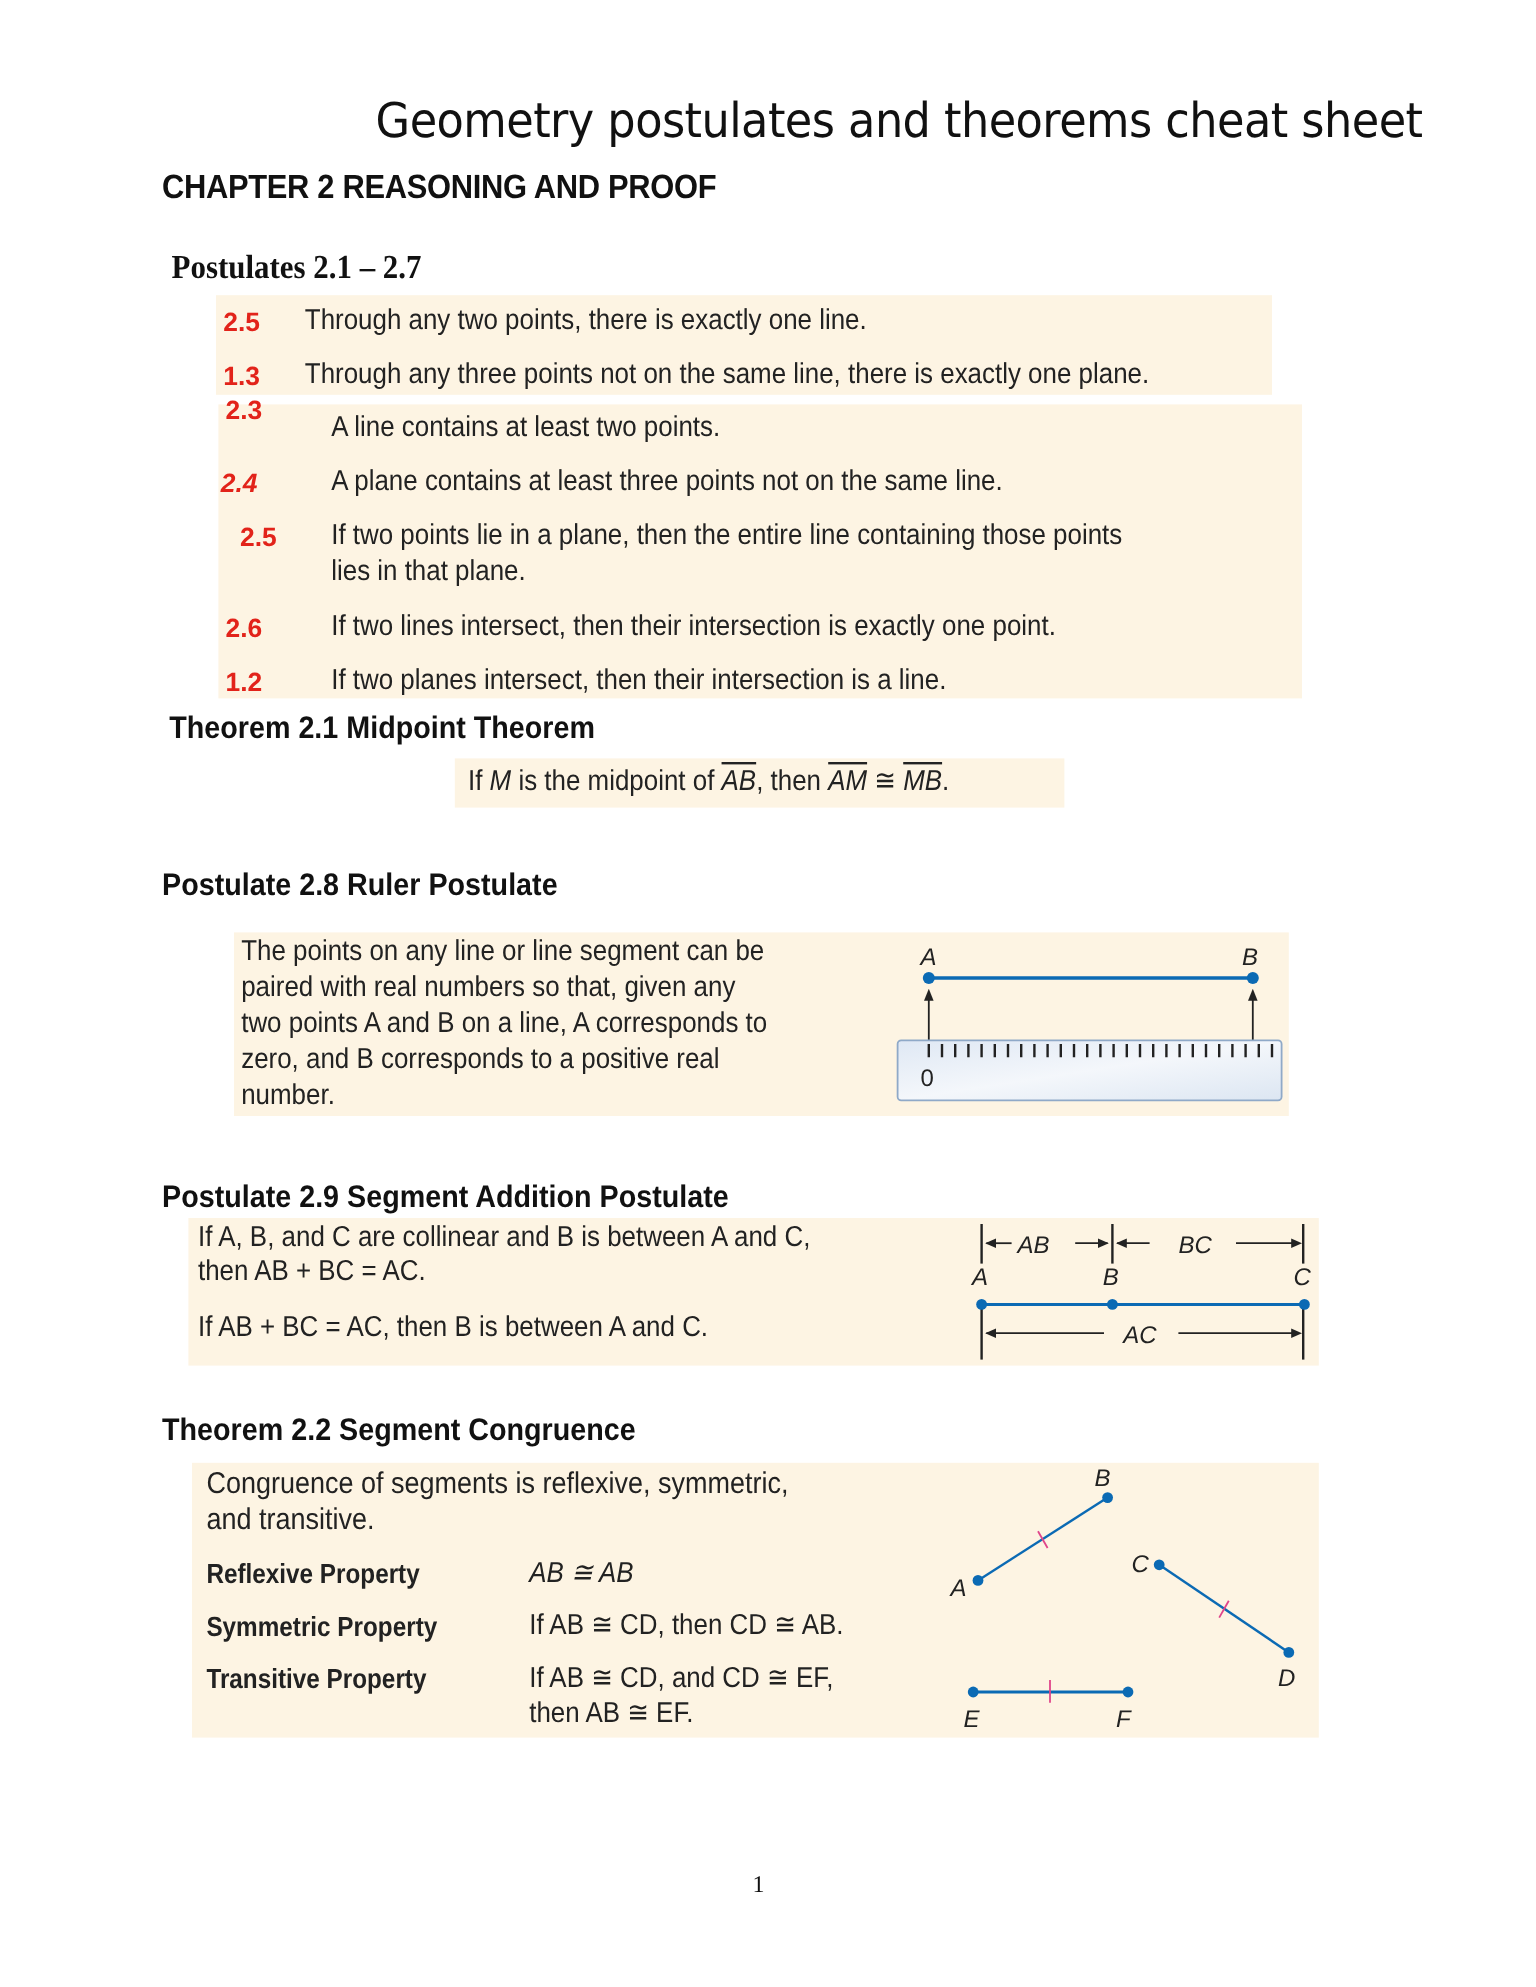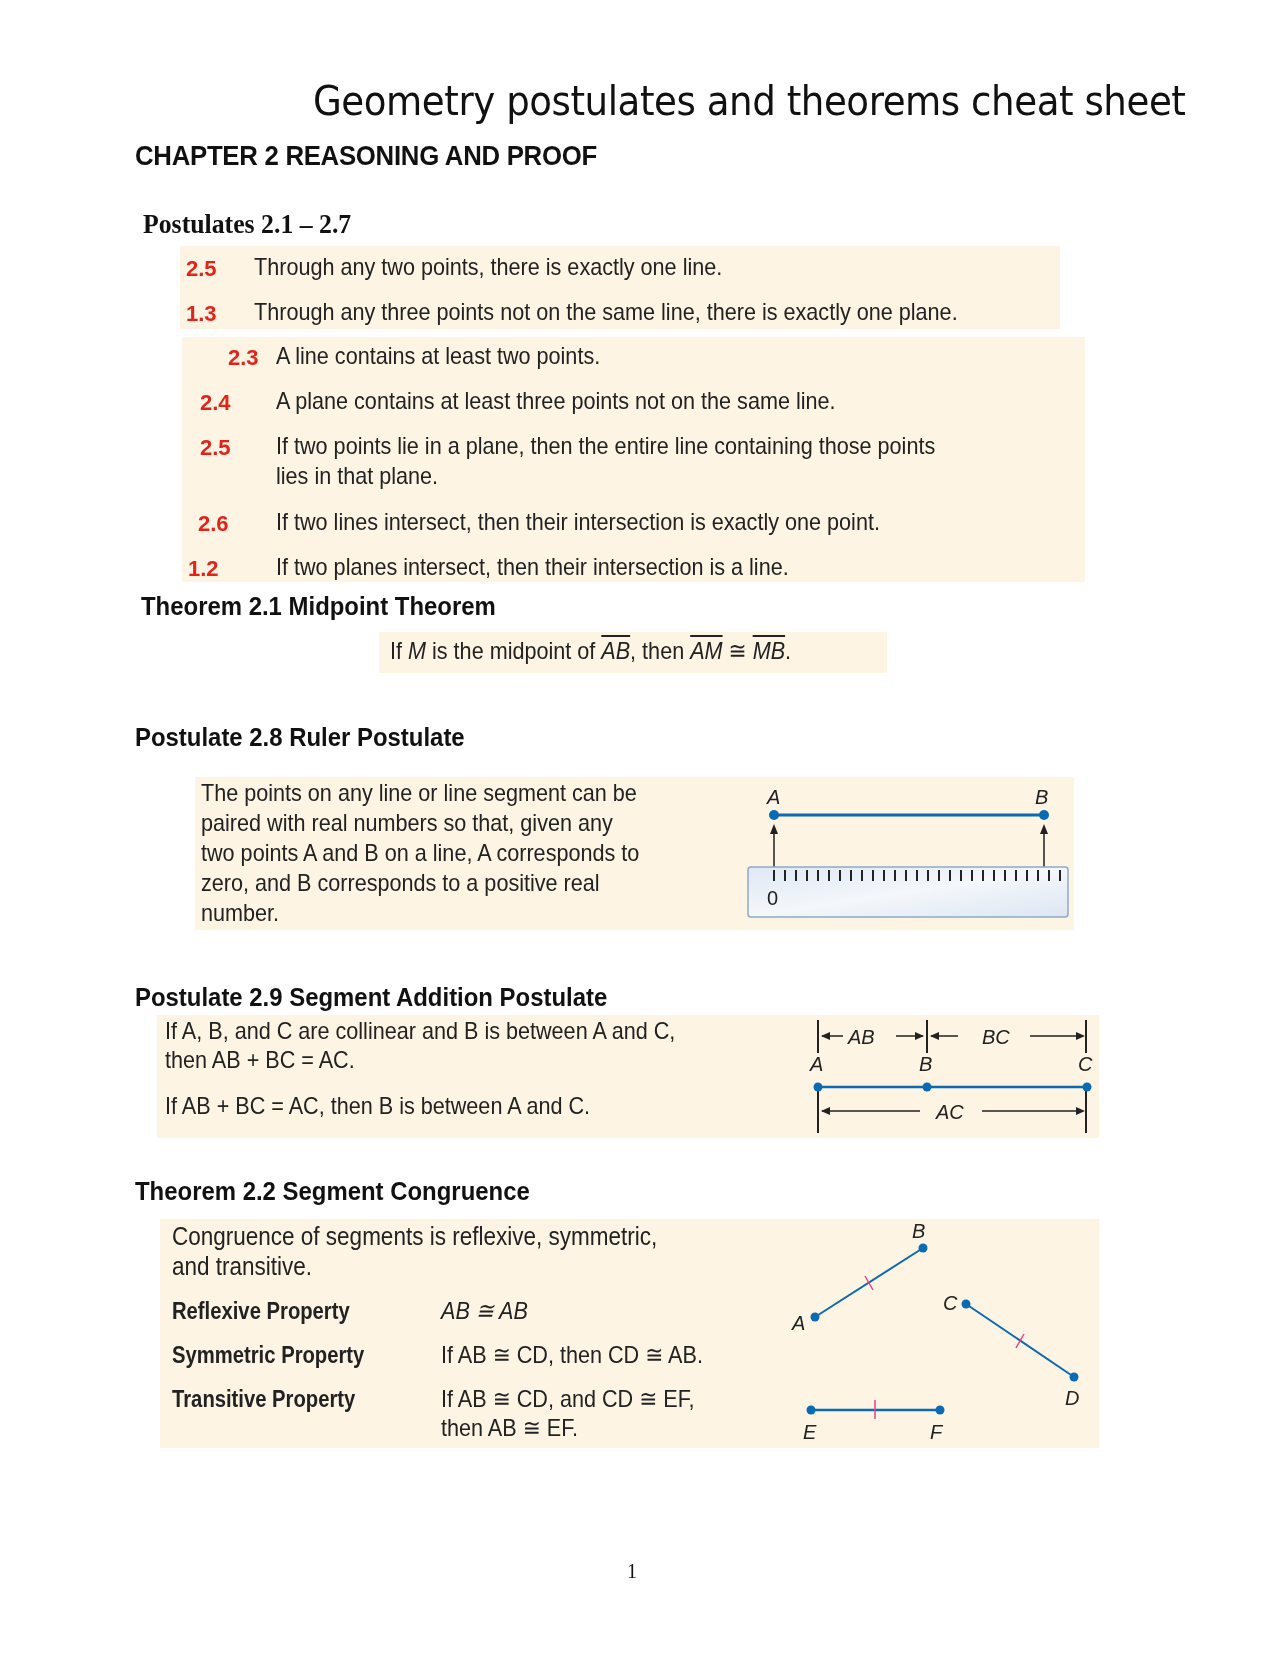--- a/index.html
+++ b/index.html
@@ -32,34 +32,34 @@
 
 <div>
   <span class="num" style="left:186px; top:256px;">2.5</span>
   <span class="row" style="left:254px; top:253px;">Through any two points, there is exactly one line.</span>
 </div>
 <div>
   <span class="num" style="left:186px; top:301px;">1.3</span>
   <span class="row" style="left:254px; top:298px;">Through any three points not on the same line, there is exactly one plane.</span>
 </div>
 <div>
-  <span class="num" style="left:188px; top:345px;margin-left:40px;">2.3</span>
+  <span class="num" style="left:188px; top:329px;">2.3</span>
   <span class="row" style="left:276px; top:342px;">A line contains at least two points.</span>
 </div>
 <div>
-  <span class="num" style="left:200px; top:390px;">2.4</span>
+  <span class="num" style="left:184px; top:390px;font-style:italic;">2.4</span>
   <span class="row" style="left:276px; top:387px;">A plane contains at least three points not on the same line.</span>
 </div>
 <div>
   <span class="num" style="left:200px; top:435px;">2.5</span>
   <span class="row" style="left:276px; top:432px;">If two points lie in a plane, then the entire line containing those points</span>
   <span class="row" style="left:276px; top:462px;">lies in that plane.</span>
 </div>
 <div>
-  <span class="num" style="left:198px; top:511px;text-align:center;">2.6</span>
+  <span class="num" style="left:188px; top:511px;text-align:center;">2.6</span>
   <span class="row" style="left:276px; top:508px;">If two lines intersect, then their intersection is exactly one point.</span>
 </div>
 <div>
   <span class="num" style="left:188px; top:556px;">1.2</span>
   <span class="row" style="left:276px; top:553px;">If two planes intersect, then their intersection is a line.</span>
 </div>
 
 <div class="abs sect" style="left:141px; top:591px;">Theorem 2.1  Midpoint Theorem</div>
 <div class="abs box" style="left:379px; top:632px; width:508px; height:41px;"></div>
 <div class="abs txt" style="left:390px; top:636px;">

